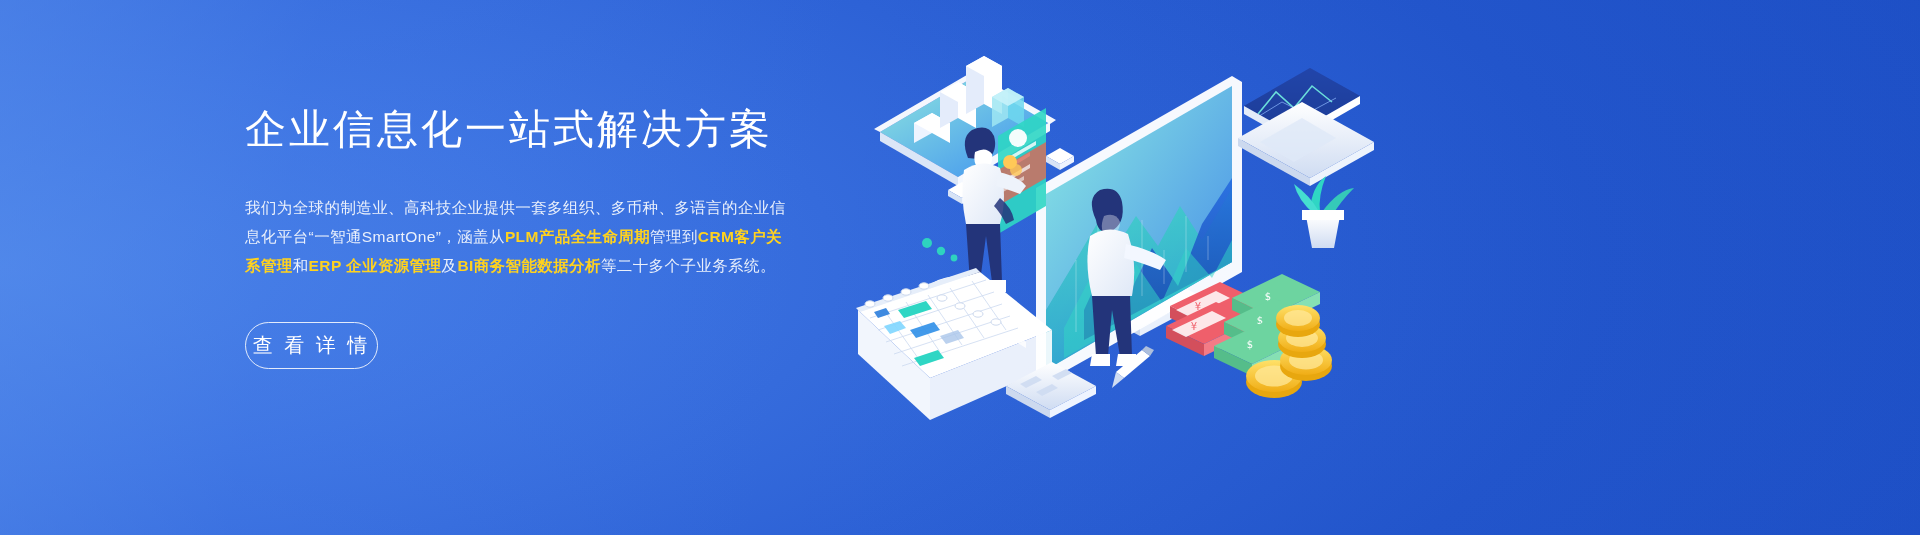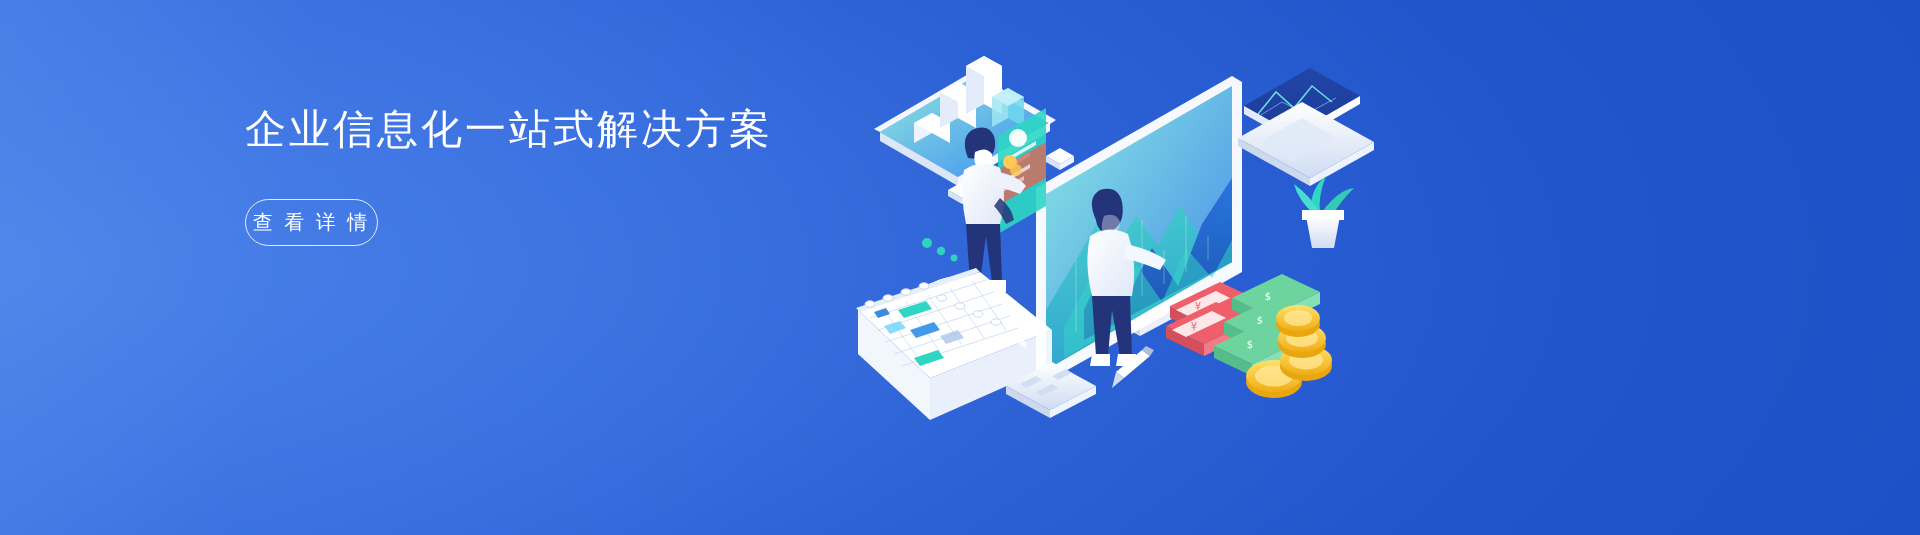--- a/index.html
+++ b/index.html
@@ -80,20 +80,21 @@
 </style>
 </head>
 <body>
 
 <div class="banner">
 
   <div class="copy">
 
     <h1 class="headline">企业信息化一站式解决方案</h1>
 
+    <p class="paragraph"><span class="pl">我们为全球的制造业、高科技企业提供一套多组织、多币种、多语言的企业信息化</span><span class="pl">平台“一智通SmartOne”，涵盖从</span><span class="hl">PLM产品全生命周期</span><span class="pl">管理到</span><span class="hl">CRM客户关系管理</span><span class="pl">和</span><span class="hl">ERP 企业资源管理</span><span class="pl">及</span><span class="hl">BI商务智能数据分析</span><span class="pl">等二十多个子业务系统。</span></p>
 
     <button class="cta">查 看 详 情</button>
   </div>
 
   <div class="art">
     <svg viewBox="0 0 560 420" xmlns="http://www.w3.org/2000/svg">
       <defs>
         <linearGradient id="gWhite" x1="0" y1="0" x2="1" y2="1">
           <stop offset="0" stop-color="#ffffff"></stop>
             <stop offset="1" stop-color="#dfe8f7"></stop>

